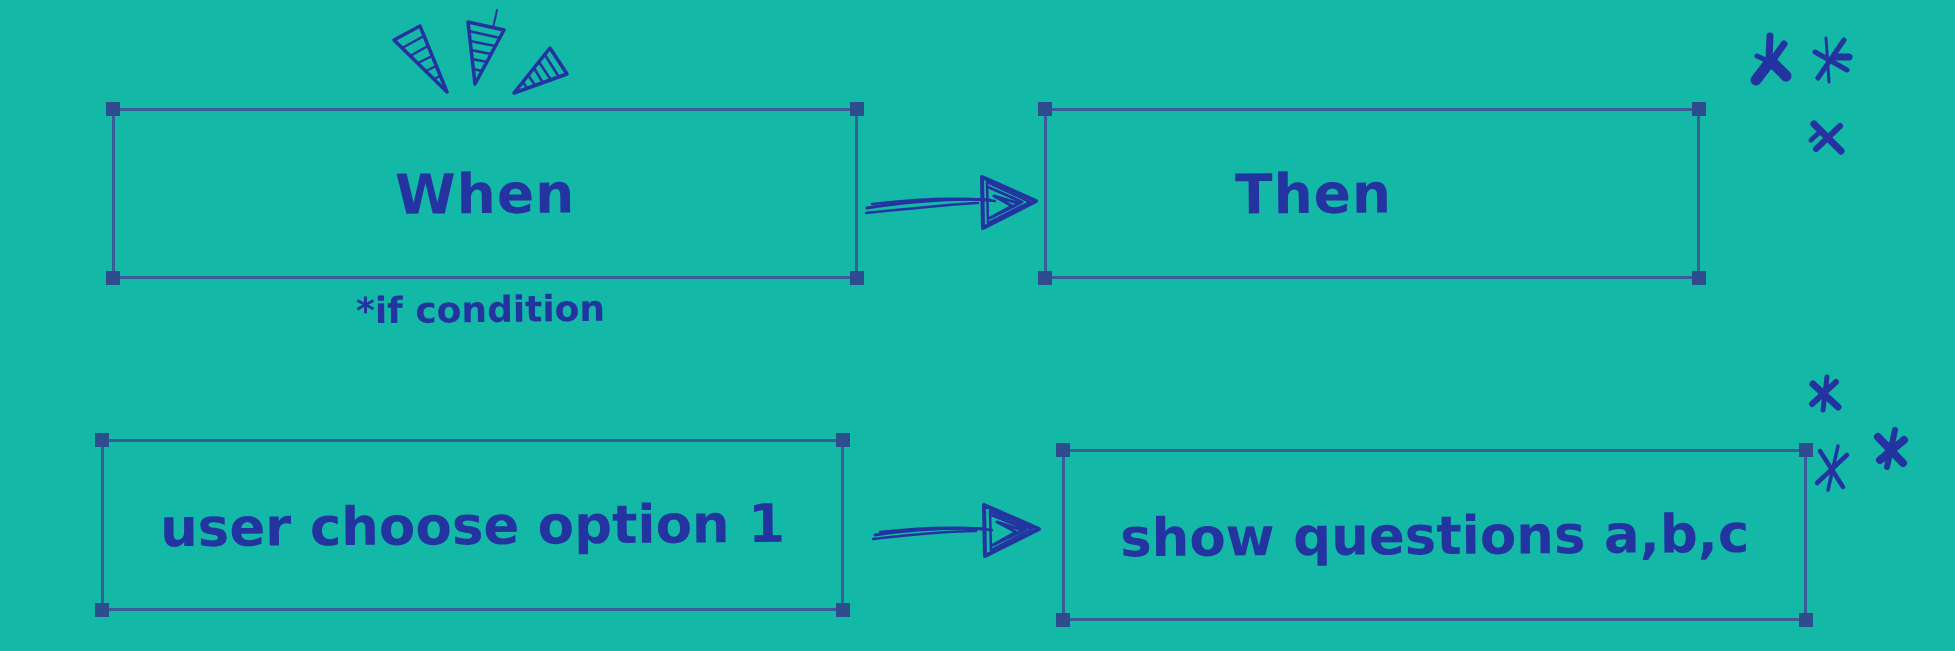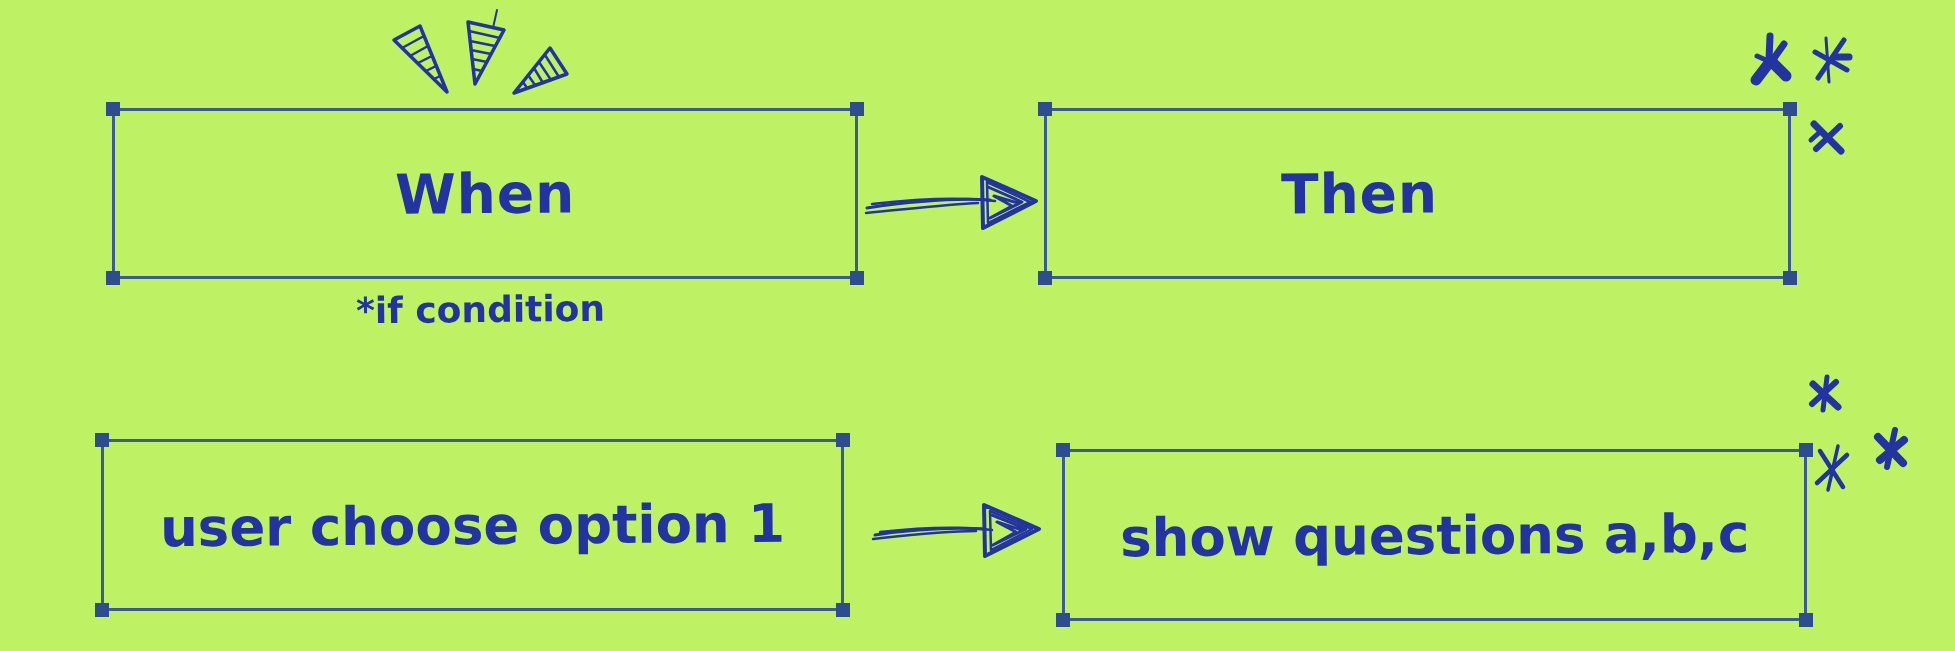--- a/index.html
+++ b/index.html
@@ -4,21 +4,21 @@
 <style>
   html, body {
     margin: 0;
     padding: 0;
     background: #ffffff;
   }
   .canvas {
     position: relative;
     width: 1955px;
     height: 651px;
-    background: #bef264;
+    background: #14b8a6;
     overflow: hidden;
     font-family: "DejaVu Sans", "Liberation Sans", sans-serif;
   }
   .deco-layer {
     position: absolute;
     left: 0;
     top: 0;
     width: 1955px;
     height: 651px;
     pointer-events: none;
@@ -34,21 +34,21 @@
   }
   .shape-box .label {
     color: #2333a0;
     font-weight: bold;
     font-size: 55px;
     letter-spacing: 1px;
     white-space: nowrap;
     transform: rotate(-0.4deg);
   }
   #box-when   { left: 112px;  top: 108px; width: 746px; height: 171px; }
-  #box-then   { left: 1044px; top: 108px; width: 747px; height: 171px; }
+  #box-then   { left: 1044px; top: 108px; width: 656px; height: 171px; }
   #box-option { left: 101px;  top: 439px; width: 743px; height: 172px; text-align: right; }
   #box-questions { left: 1062px; top: 439px; width: 745px; height: 172px; margin-top: 10px; }
   #box-then .label { transform: translateX(-58px) rotate(-0.4deg); }
   #box-option .label, #box-questions .label { font-size: 53px; letter-spacing: 0; }
 
   .handle {
     position: absolute;
     width: 14px;
     height: 14px;
     background: #2d4d8e;

